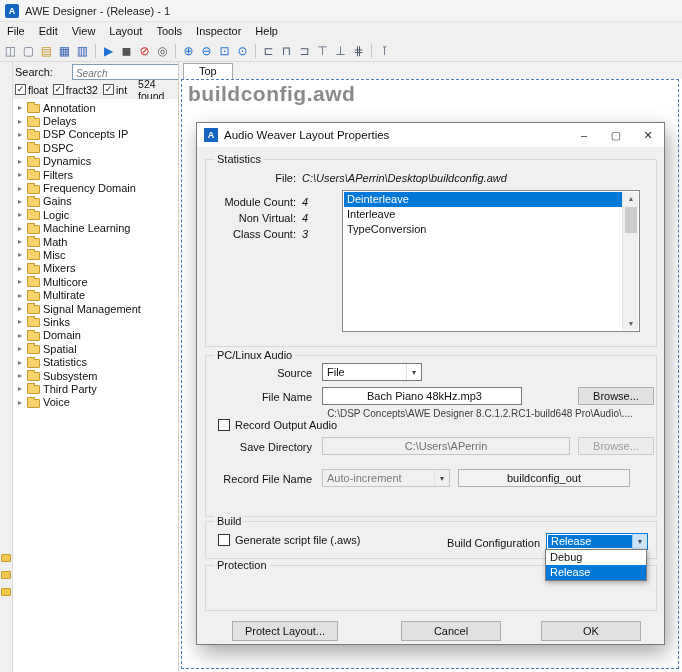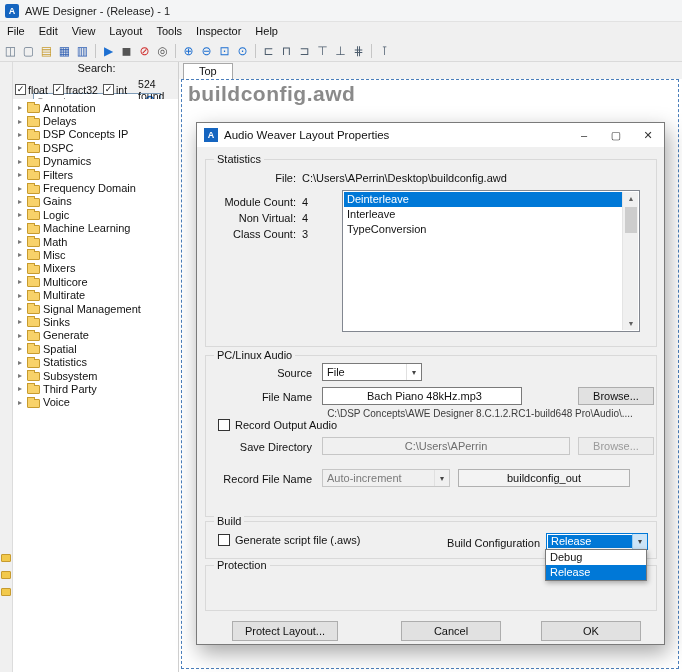--- a/index.html
+++ b/index.html
@@ -16,21 +16,21 @@
   .tb-icon { width:17px; height:17px; display:flex; align-items:center; justify-content:center; font-size:12px; cursor:default; }
   .tb-sep { width:1px; height:14px; background:#c6c6c6; margin:0 3px; }
 
   
   .left-strip { position:absolute; left:0; top:62px; bottom:0; width:13px; background:#f0f0f0; border-right:1px solid #dcdcdc; }
   .strip-bottom { position:absolute; top:492px; left:1px; display:flex; flex-direction:column; gap:9px; }
   .mini-folder { width:10px; height:8px; background:#f2c94c; border:1px solid #c79b2e; border-radius:1px; }
 
   
   .left-panel { position:absolute; left:13px; top:62px; bottom:0; width:165px; background:#f0f0f0; }
-  .search-row { position:absolute; top:0; left:0; right:0; height:19px; display:flex; align-items:center; padding-left:2px; gap:19px;flex-direction:column; }
+  .search-row { position:absolute; top:0; left:0; right:0; height:19px; display:flex; align-items:center; padding-left:2px; gap:19px; }
   .search-box { display:flex; align-items:flex-end; width:128px; height:16px; background:#fff; border:1px solid #7f9db9; }
   .search-box input { flex:1; border:none; outline:none; font-family:inherit; font-size:10px; font-style:italic; color:#777; padding-left:3px; min-width:0; background:transparent; }
   .search-btn { width:17px; height:14px; display:flex; align-items:center; justify-content:center; cursor:pointer; }
   .filter-row { position:absolute; top:19px; left:0; right:0; height:17px; display:flex; align-items:center; padding-left:2px; gap:5px; font-size:10.5px; }
   .filter { display:flex; align-items:center; gap:2px; cursor:default; }
   .cb { width:11px; height:11px; background:#fff; border:1px solid #555; font-size:9px; line-height:9px; text-align:center; color:#111; flex:0 0 auto; }
   .found { margin-left:6px; color:#111; }
   .tree { position:absolute; top:37px; left:0; right:0; bottom:0; background:#fff; overflow:hidden; padding-top:2px; }
   .tree-row { height:13.4px; display:flex; align-items:center; gap:3px; padding-left:3px; cursor:default; }
   .expander { width:8px; font-size:8px; color:#777; text-align:center; }
@@ -54,21 +54,21 @@
   .dlg-btn { width:32px; display:flex; align-items:center; justify-content:center; font-size:11px; color:#333; cursor:pointer; }
 
   .group { position:absolute; border:1px solid #d9d9d9; }
   .legend { position:absolute; top:-7px; left:8px; background:#f0f0f0; padding:0 3px; font-size:11px; }
   .g-stats { left:8px; top:36px; width:452px; height:188px; }
   .g-audio { left:8px; top:232px; width:452px; height:162px; }
   .g-build { left:8px; top:398px; width:452px; height:38px; }
   .g-prot  { left:8px; top:442px; width:452px; height:46px; }
 
   .s-lbl { position:absolute; left:8px; width:82px; text-align:right; white-space:nowrap; }
-  .s-val { position:absolute; left:96px; white-space:nowrap; }
+  .s-val { position:absolute; left:96px; white-space:nowrap;font-style:italic; }
   .sl-file{top:12px} .sv-file{top:12px}
   .sl-mod{top:36px}  .sv-mod{top:36px}
   .sl-nv{top:52px}   .sv-nv{top:52px}
   .sl-cc{top:68px}   .sv-cc{top:68px}
 
   .listbox { position:absolute; left:136px; top:30px; width:298px; height:142px; background:#fff; border:1px solid #828790; }
   .list-items { position:absolute; top:1px; left:1px; right:17px; bottom:1px; }
   .list-item { height:15px; line-height:15px; padding-left:3px; font-size:11px; white-space:nowrap; }
   .list-item.selected { background:#0078d7; color:#fff; }
   .scrollbar { position:absolute; top:1px; right:1px; bottom:1px; width:16px; background:#f0f0f0; border-left:1px solid #e4e4e4; }
@@ -279,21 +279,21 @@
         <span class="tree-label">Signal Management</span>
       </div>
       <div class="tree-row">
         <span class="expander">▸</span>
         <span class="folder"></span>
         <span class="tree-label">Sinks</span>
       </div>
       <div class="tree-row">
         <span class="expander">▸</span>
         <span class="folder"></span>
-        <span class="tree-label">Generate</span>
+        <span class="tree-label">Domain</span>
       </div>
       <div class="tree-row">
         <span class="expander">▸</span>
         <span class="folder"></span>
         <span class="tree-label">Spatial</span>
       </div>
       <div class="tree-row">
         <span class="expander">▸</span>
         <span class="folder"></span>
         <span class="tree-label">Statistics</span>

